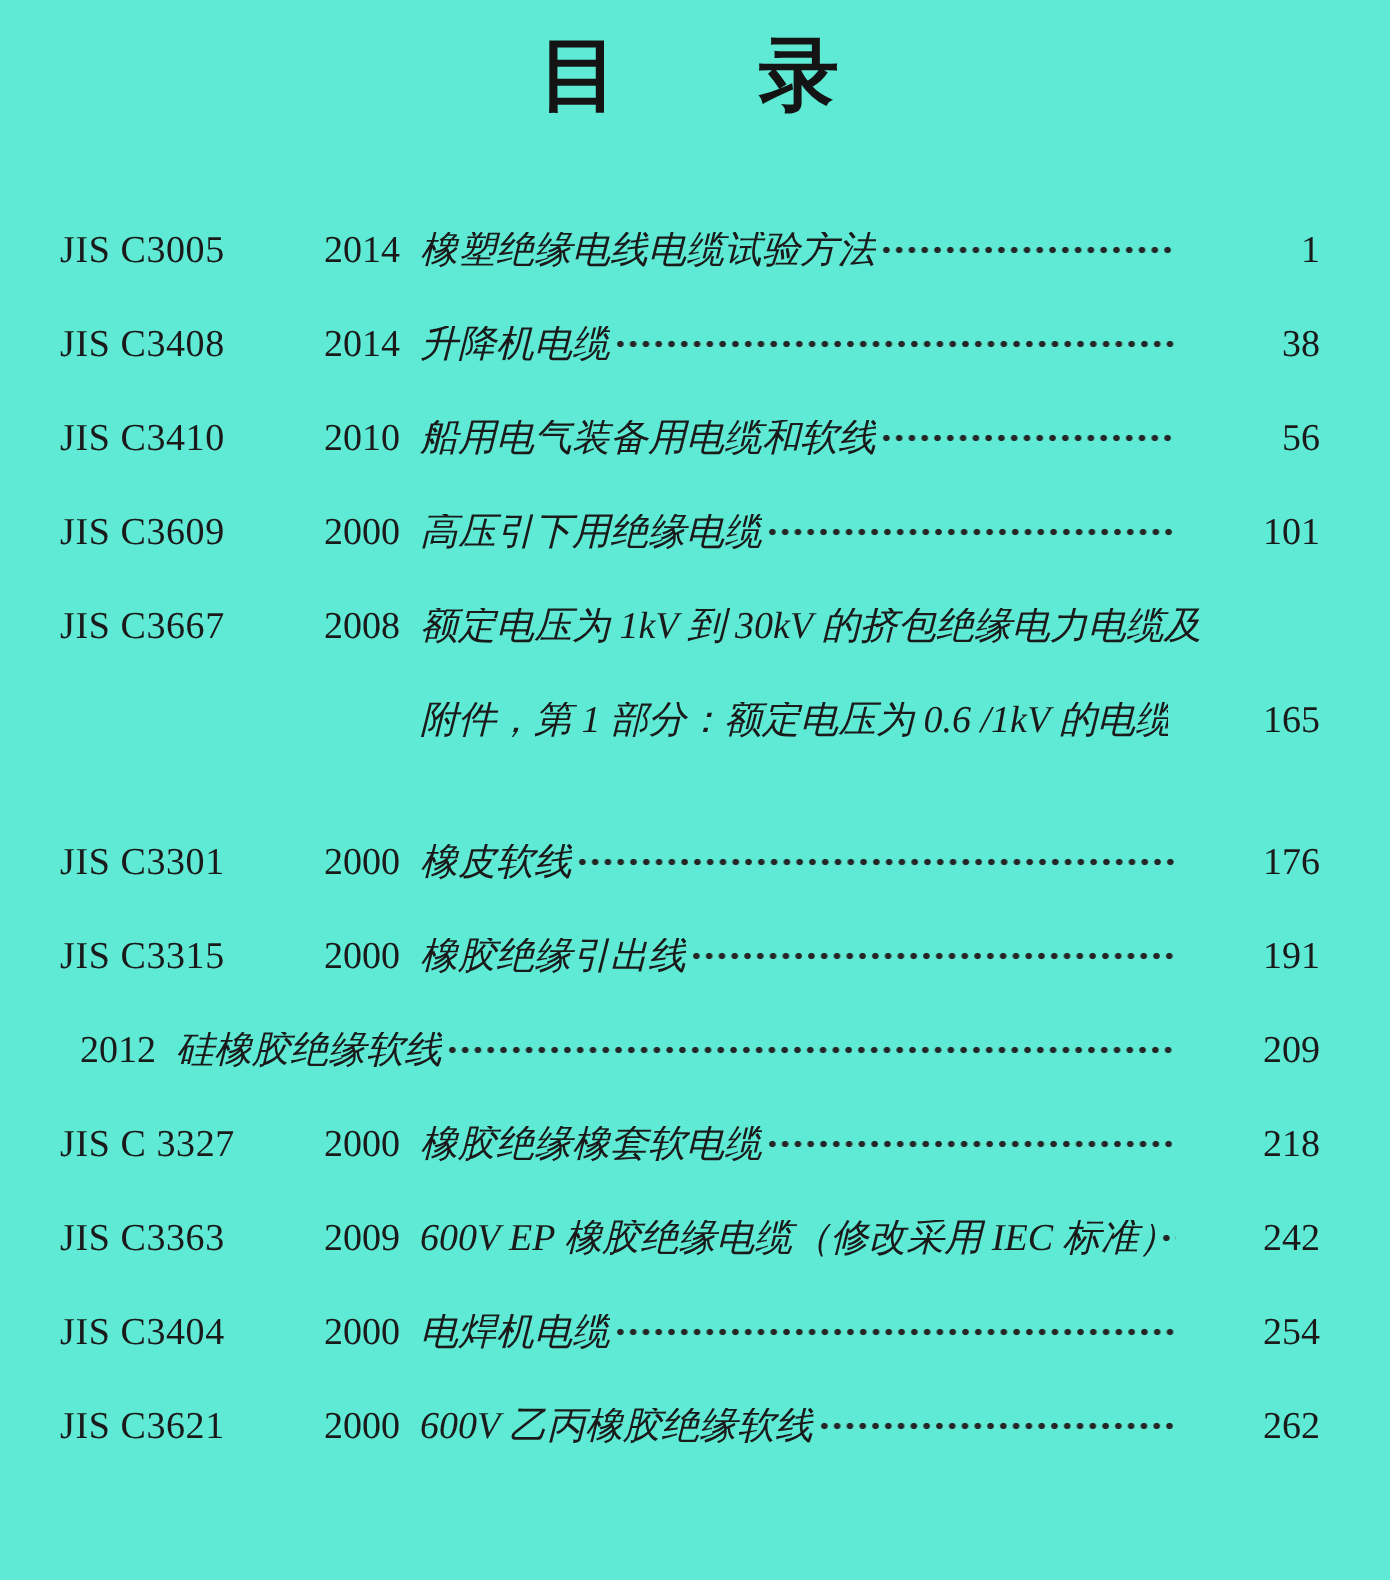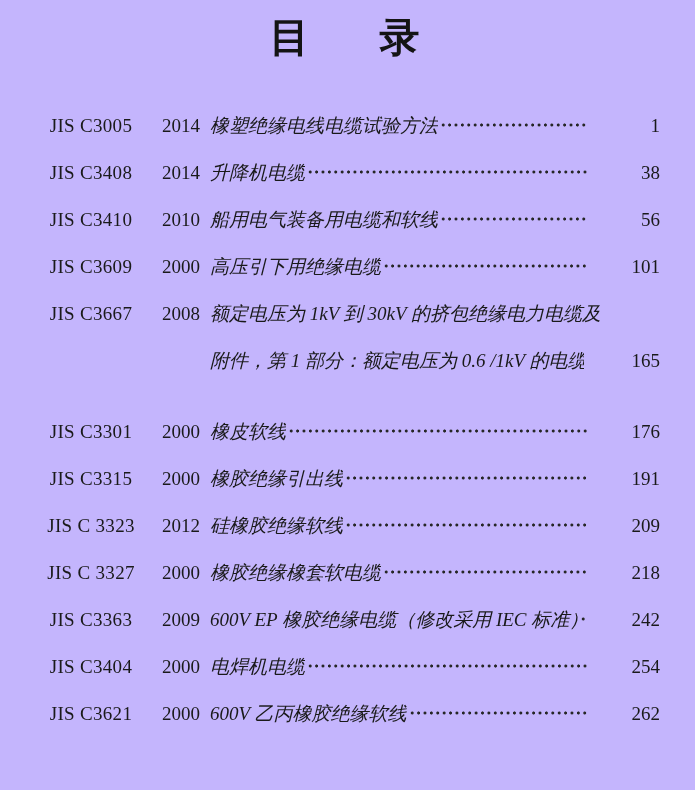--- a/index.html
+++ b/index.html
@@ -5,21 +5,21 @@
   html, body {
     margin: 0;
     padding: 0;
     background: #ffffff;
   }
   .page {
     position: relative;
     width: 695px;
     height: 790px;
     box-sizing: border-box;
-    background: #c4b5fd;
+    background: #5eead4;
     color: #1a1a1a;
     font-family: "Liberation Serif", "DejaVu Serif", serif;
     padding: 16px 35px 0 30px;
     overflow: hidden;
   }
   .toc-title {
     margin: 0;
     text-align: center;
     font-size: 40px;
     font-weight: bold;
@@ -38,21 +38,20 @@
   .toc-row {
     display: flex;
     align-items: stretch;
     line-height: 20px;
     margin-bottom: 27px;
     white-space: nowrap;
   }
   .cell-code {
     flex: 0 0 122px;
     letter-spacing: 0.3px;
-    text-align: center;
   }
   .cell-year {
     flex: 0 0 58px;
     text-align: center;
   }
   .cell-title {
     flex: 0 1 auto;
     overflow: hidden;
     font-style: italic;
   }
@@ -135,21 +134,20 @@
           <span class="cell-page">176</span>
         </div>
         <div class="toc-row">
           <span class="cell-code">JIS C3315</span>
           <span class="cell-year">2000</span>
           <span class="cell-title">橡胶绝缘引出线</span>
           <span class="cell-leader"></span>
           <span class="cell-page">191</span>
         </div>
         <div class="toc-row">
-          <span class="cell-code">JIS C 3323</span>
           <span class="cell-year">2012</span>
           <span class="cell-title">硅橡胶绝缘软线</span>
           <span class="cell-leader"></span>
           <span class="cell-page">209</span>
         </div>
         <div class="toc-row">
           <span class="cell-code">JIS C 3327</span>
           <span class="cell-year">2000</span>
           <span class="cell-title">橡胶绝缘橡套软电缆</span>
           <span class="cell-leader"></span>

